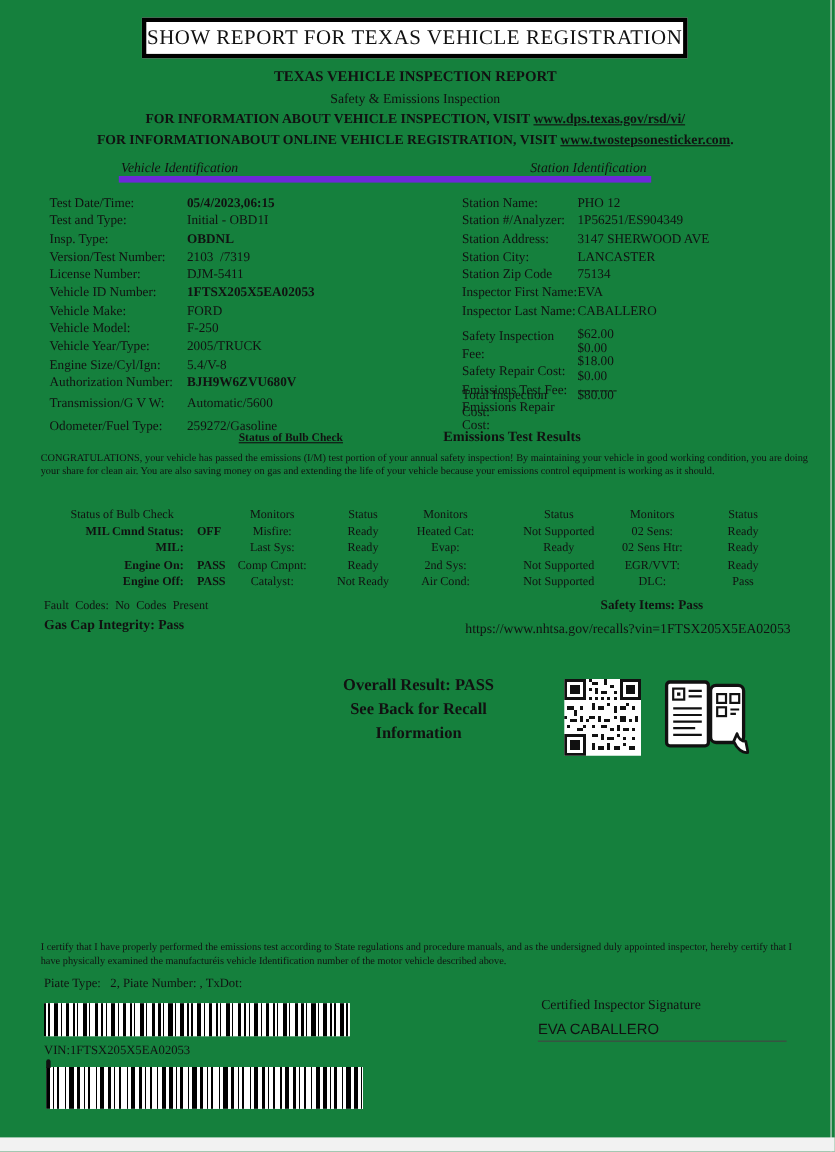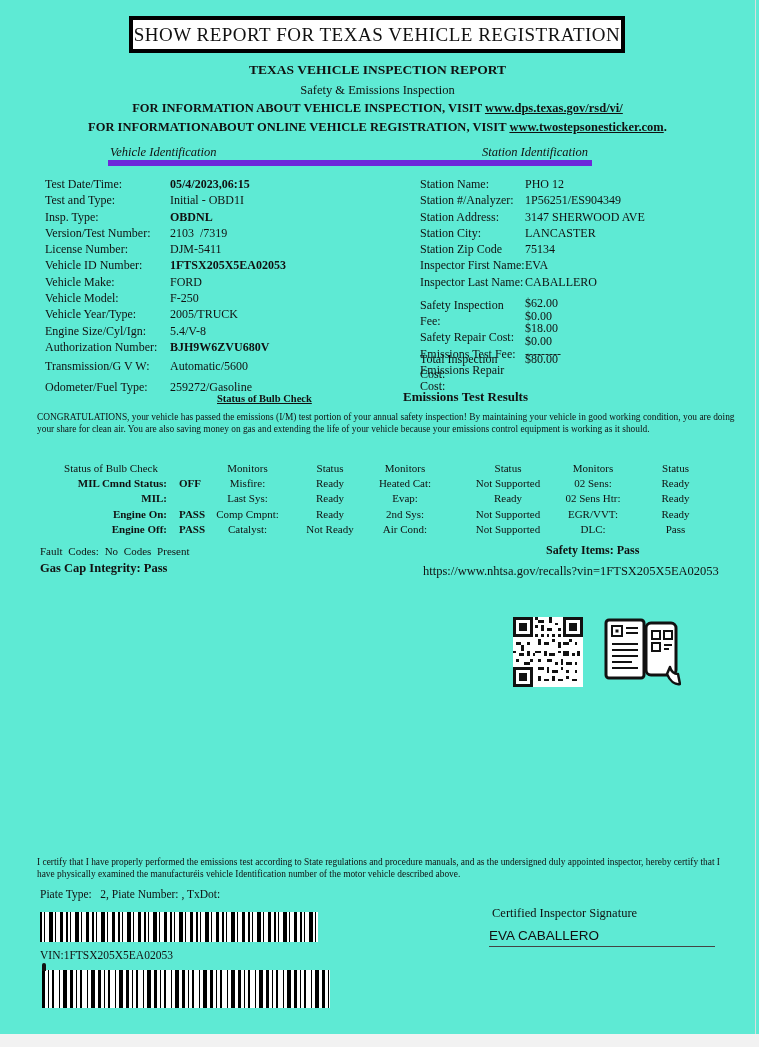--- a/index.html
+++ b/index.html
@@ -1,16 +1,16 @@
 <!DOCTYPE html>
 <html><head>
 <meta charset="utf-8">
 <style>
   html,body{margin:0;padding:0;background:#e9e9e9;}
-  .page{position:relative;width:759px;height:1047px;background:#5eead4;color:#111;
+  .page{position:relative;width:759px;height:1047px;background:#15803d;color:#111;
         font-family:"Liberation Serif", serif;overflow:hidden;}
 
   .banner{position:absolute;left:129px;top:16px;width:488px;border:4px solid #000;
           text-align:center;font-size:19px;line-height:29px;letter-spacing:.5px;background:#fff;}
 
   .doc-title{position:absolute;left:0;top:62px;width:755px;text-align:center;
              font-weight:bold;font-size:13.5px;}
   .doc-sub{position:absolute;left:0;top:83px;width:755px;text-align:center;font-size:12.5px;}
   .info{position:absolute;left:0;width:755px;text-align:center;font-weight:bold;
         font-size:12.5px;white-space:pre-wrap;}
@@ -306,20 +306,25 @@
         <div class="c c1">DLC:</div>
         <div class="c c2">Pass</div>
       </div>
   </div>
 
   <div class="fault">Fault Codes: No Codes Present</div>
   <div class="safety-items">Safety Items: Pass</div>
   <div class="gas-cap">Gas Cap Integrity: Pass</div>
   <div class="recall">https://www.nhtsa.gov/recalls?vin=1FTSX205X5EA02053</div>
 
+  <div class="overall">
+    <div>Overall Result: PASS</div>
+    <div>See Back for Recall</div>
+    <div>Information</div>
+  </div>
 
   <div class="qr">
     <svg width="70" height="70" viewBox="0 0 25 25" shape-rendering="crispEdges" aria-hidden="true">
       <rect width="25" height="25" fill="#fff"></rect>
       <path fill="#111" d="M0 0h7v7H0z"></path>
         <path fill="#fff" d="M1 1h5v5H1z"></path>
         <path fill="#111" d="M2 2h3v3H2z"></path>
       <path fill="#111" d="M18 0h7v7h-7z"></path>
         <path fill="#fff" d="M19 1h5v5h-5z"></path>
         <path fill="#111" d="M20 2h3v3h-3z"></path>

